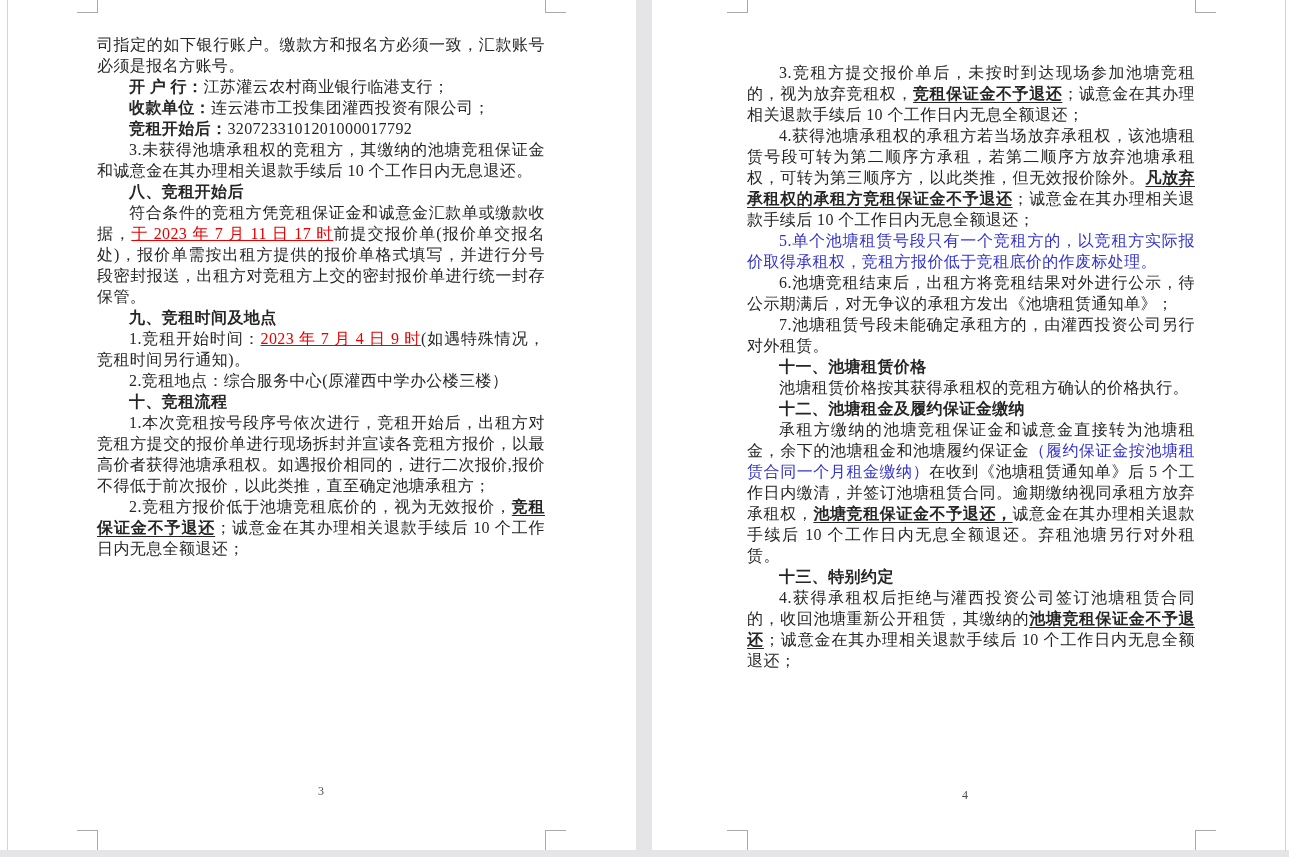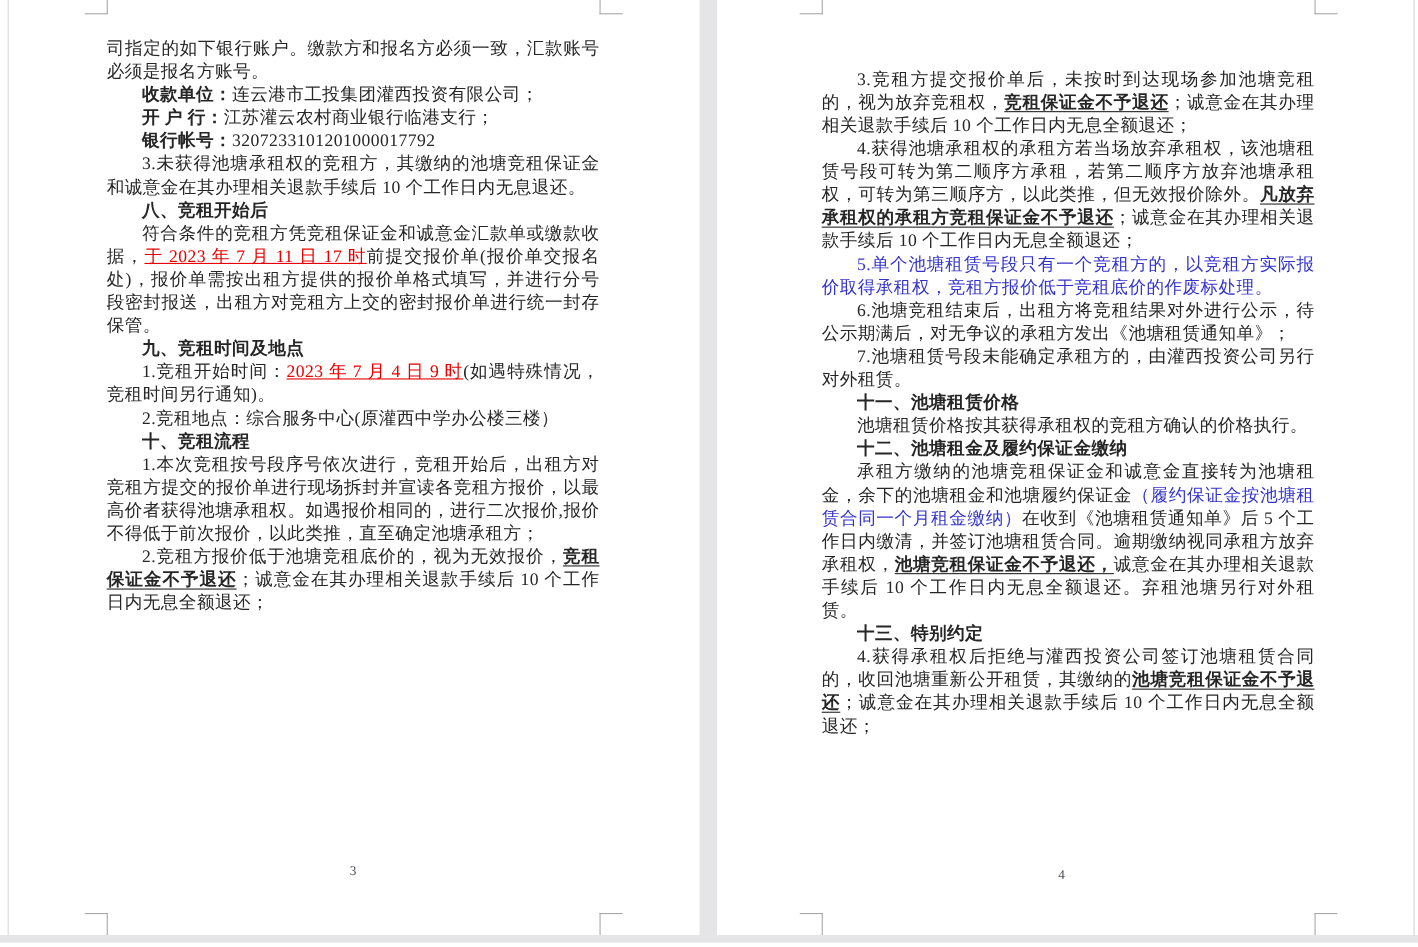--- a/index.html
+++ b/index.html
@@ -61,23 +61,23 @@
 <div class="desk">
   <div class="edge edge-left"></div>
 
   <div class="page page-left">
     <div class="cropmark cm-tl"></div>
     <div class="cropmark cm-tr"></div>
     <div class="cropmark cm-bl"></div>
     <div class="cropmark cm-br"></div>
     <div class="content">
         <p class="para"><span class="run">司指定的如下银行账户。缴款方和报名方必须一致，汇款账号必须是报名方账号。</span></p>
+        <p class="para indent"><span class="run bold">开 户 行：</span><span class="run">江苏灌云农村商业银行临港支行；</span></p>
         <p class="para indent"><span class="run bold">收款单位：</span><span class="run">连云港市工投集团灌西投资有限公司；</span></p>
-        <p class="para indent"><span class="run bold">开 户 行：</span><span class="run">江苏灌云农村商业银行临港支行；</span></p>
-        <p class="para indent"><span class="run bold">银行帐号：</span><span class="run">3207233101201000017792</span></p>
+        <p class="para indent"><span class="run bold">竞租开始后：</span><span class="run">3207233101201000017792</span></p>
         <p class="para indent"><span class="run">3.未获得池塘承租权的竞租方，其缴纳的池塘竞租保证金和诚意金在其办理相关退款手续后 10 个工作日内无息退还。</span></p>
         <p class="para indent"><span class="run bold">八、竞租开始后</span></p>
         <p class="para indent"><span class="run">符合条件的竞租方凭竞租保证金和诚意金汇款单或缴款收据，</span><span class="run red">于 2023 年 7 月 11 日 17 时</span><span class="run">前提交报价单(报价单交报名处)，报价单需按出租方提供的报价单格式填写，并进行分号段密封报送，出租方对竞租方上交的密封报价单进行统一封存保管。</span></p>
         <p class="para indent"><span class="run bold">九、竞租时间及地点</span></p>
         <p class="para indent"><span class="run">1.竞租开始时间：</span><span class="run red">2023 年 7 月 4 日 9 时</span><span class="run">(如遇特殊情况，竞租时间另行通知)。</span></p>
         <p class="para indent"><span class="run">2.竞租地点：综合服务中心(原灌西中学办公楼三楼）</span></p>
         <p class="para indent"><span class="run bold">十、竞租流程</span></p>
         <p class="para indent"><span class="run">1.本次竞租按号段序号依次进行，竞租开始后，出租方对竞租方提交的报价单进行现场拆封并宣读各竞租方报价，以最高价者获得池塘承租权。如遇报价相同的，进行二次报价,报价不得低于前次报价，以此类推，直至确定池塘承租方；</span></p>
         <p class="para indent"><span class="run">2.竞租方报价低于池塘竞租底价的，视为无效报价，</span><span class="run bold underline">竞租保证金不予退还</span><span class="run">；诚意金在其办理相关退款手续后 10 个工作日内无息全额退还；</span></p>
       </div>

